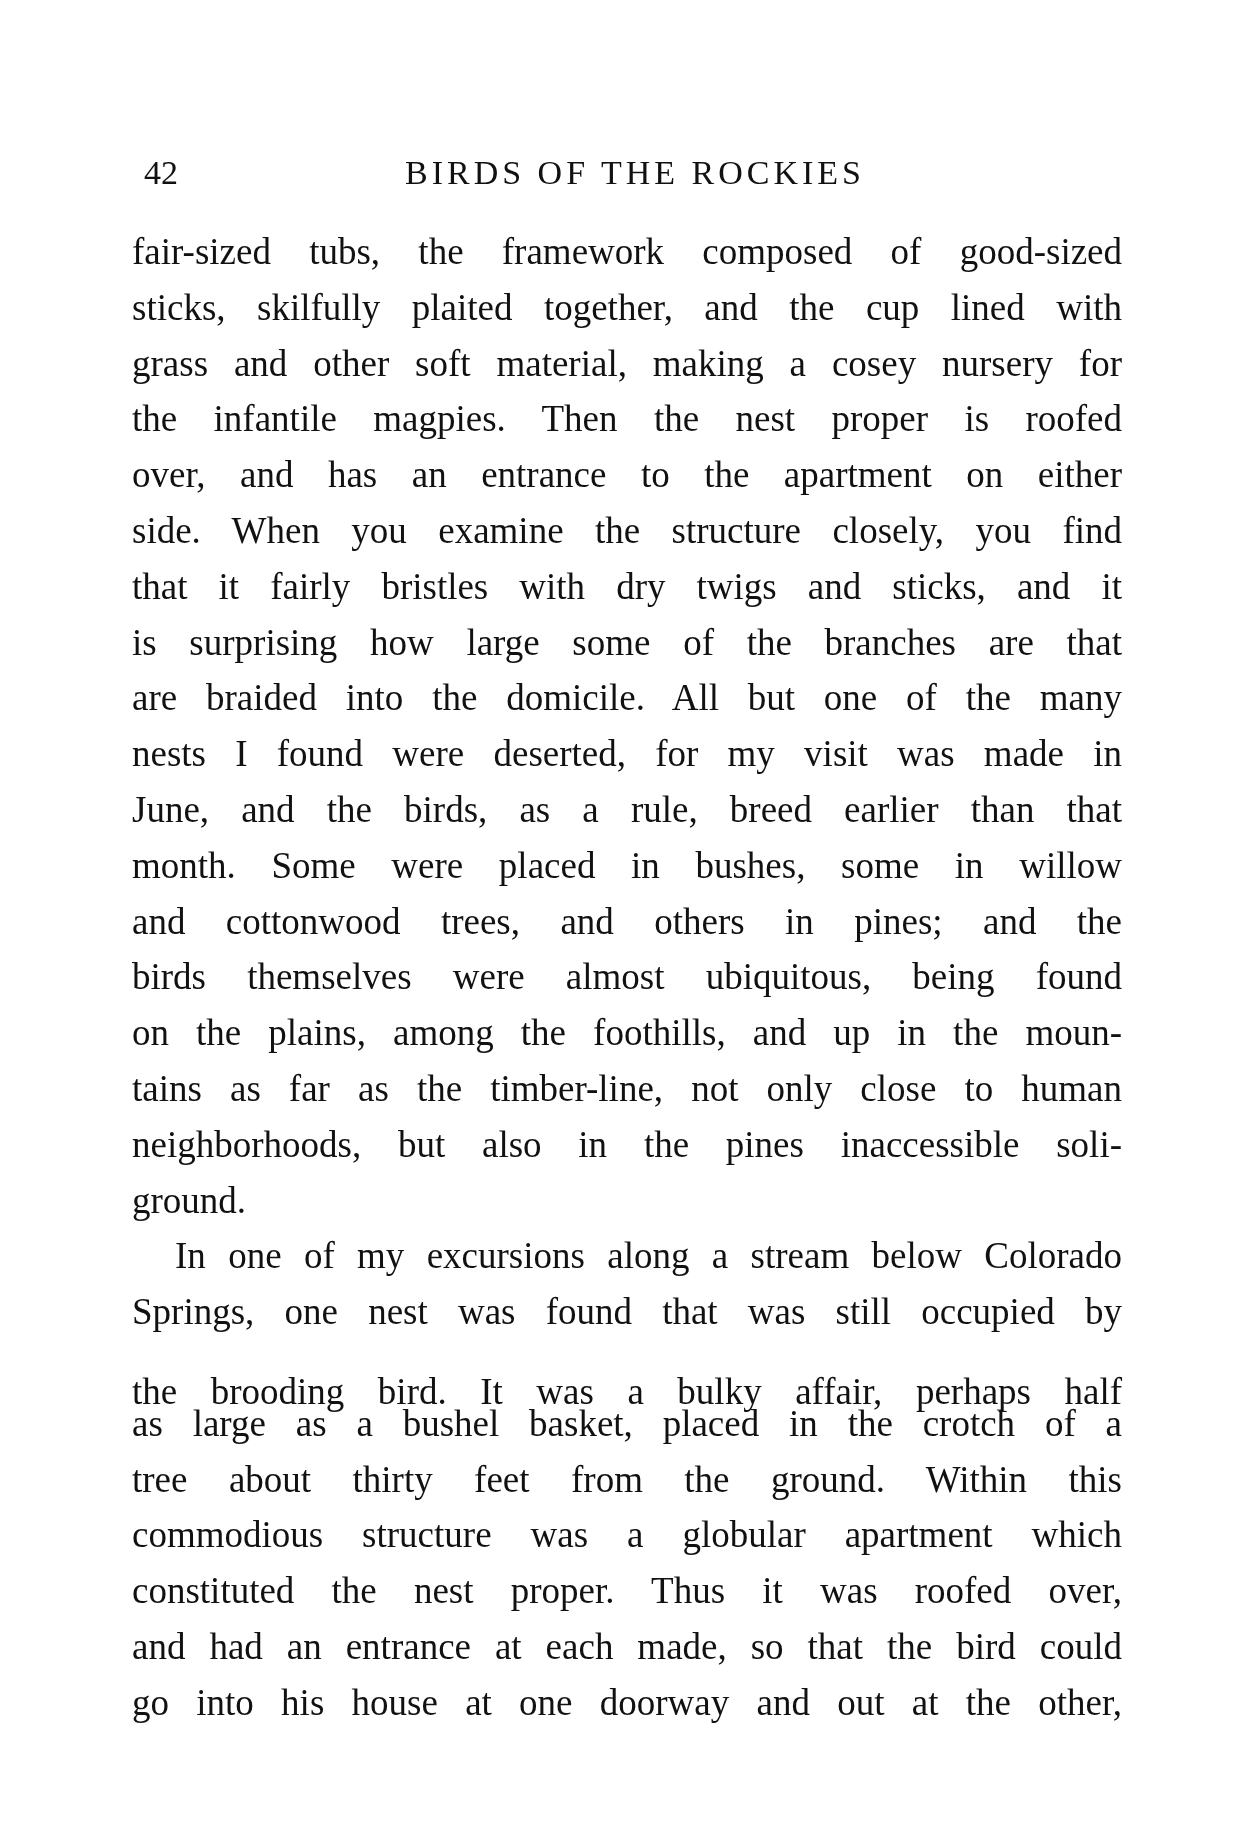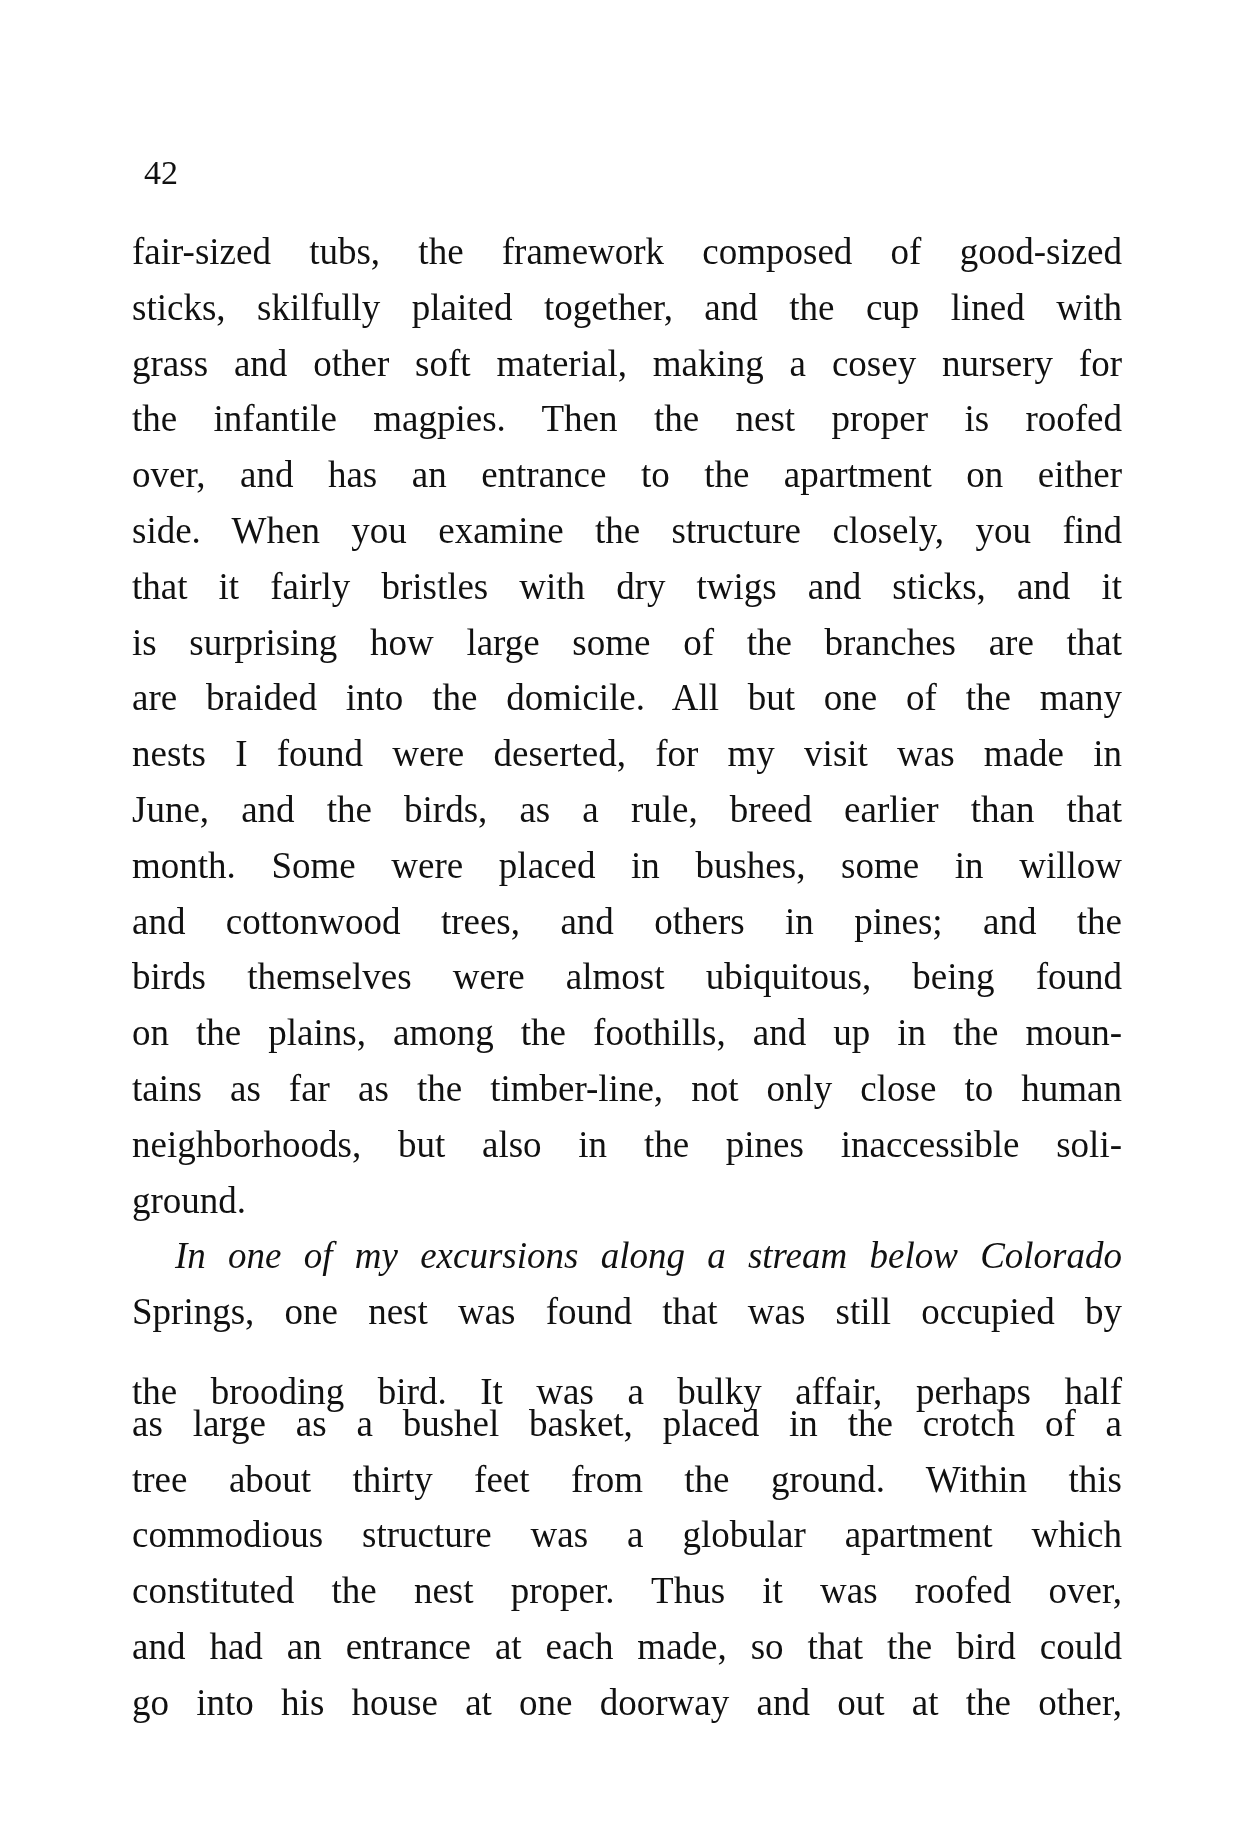--- a/index.html
+++ b/index.html
@@ -66,30 +66,30 @@
       text-align: justify;
       text-align-last: justify;
     }
     .line.last {
       text-align: left;
       text-align-last: left;
     }
     .line.indent {
       left: 43px;
       width: 947px;
-      font-style: italic;
     }
   </style>
 </head>
 <body>
 
 <div class="page">
 
   <div class="running-head">
     <span class="page-number">42</span>
+    <span class="running-title">BIRDS OF THE ROCKIES</span>
   </div>
 
   <div class="body-text">
 
     <div class="line" style="top:0px">fair-sized tubs, the framework composed of good-sized</div>
     <div class="line" style="top:55.8px">sticks, skilfully plaited together, and the cup lined with</div>
     <div class="line" style="top:111.6px">grass and other soft material, making a cosey nursery for</div>
     <div class="line" style="top:167.4px">the infantile magpies. Then the nest proper is roofed</div>
     <div class="line" style="top:223.2px">over, and has an entrance to the apartment on either</div>
     <div class="line" style="top:279px">side. When you examine the structure closely, you find</div>

